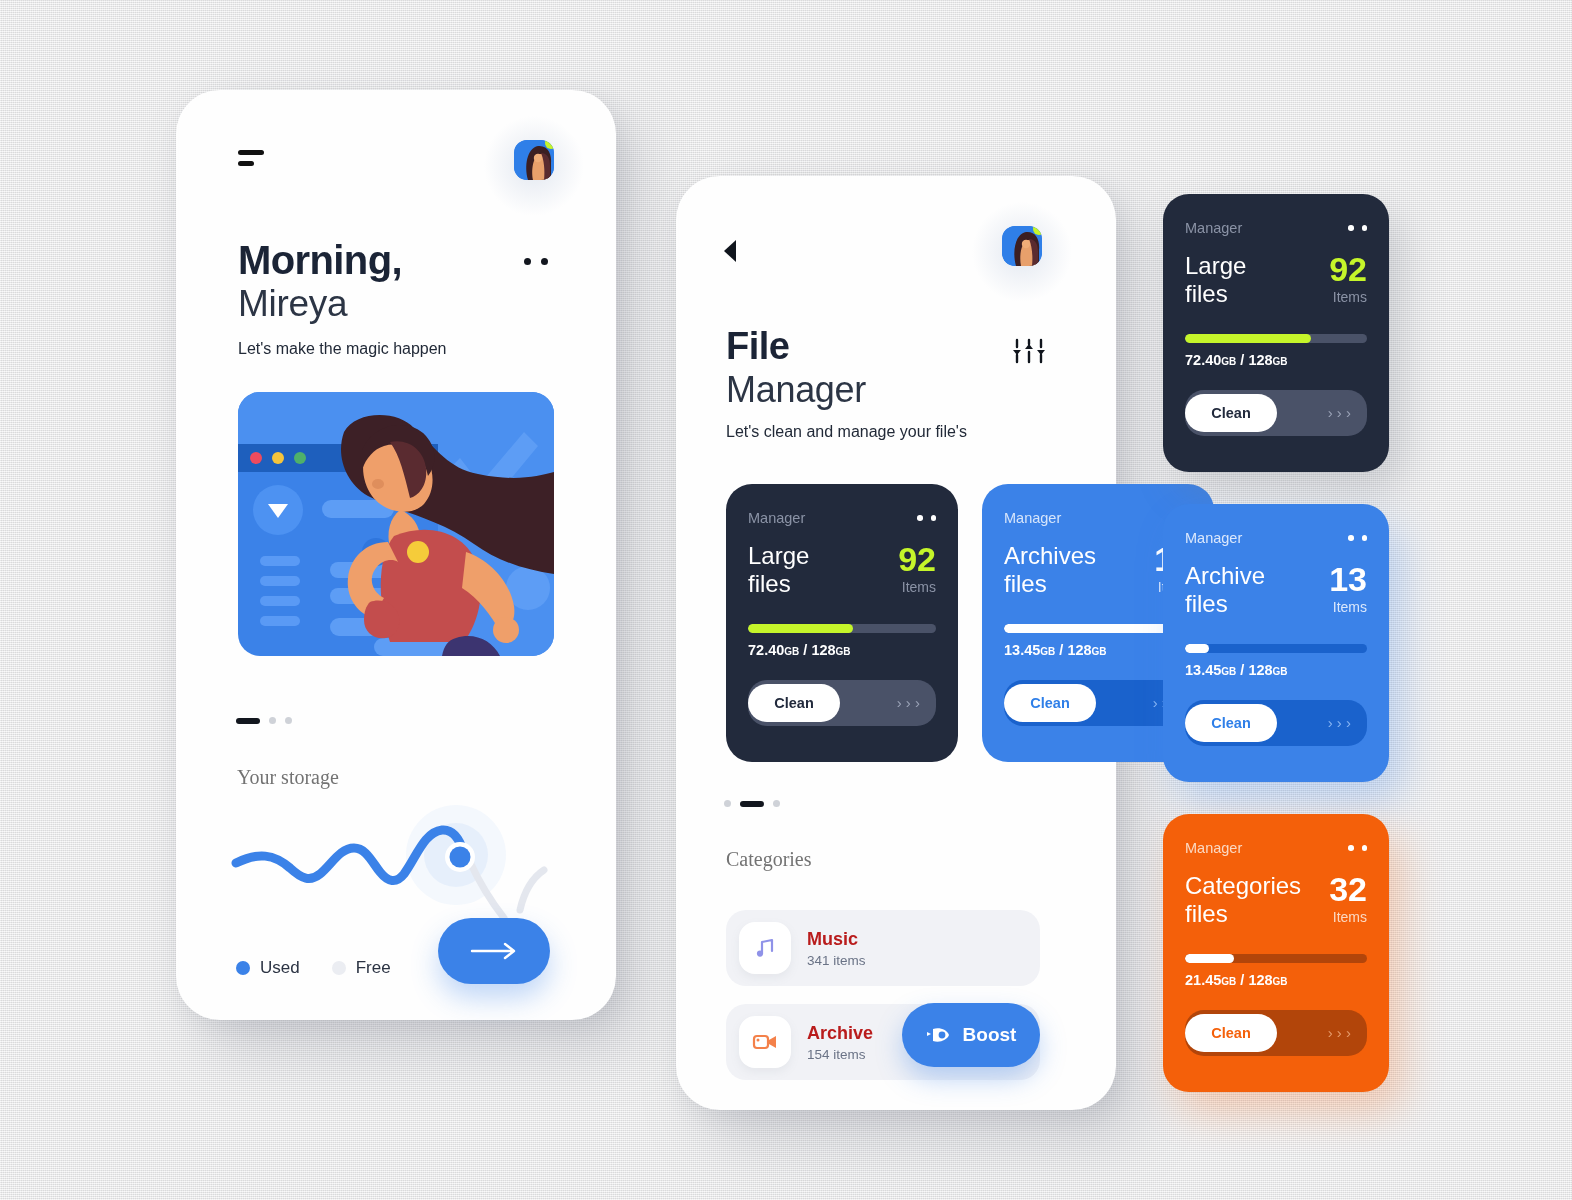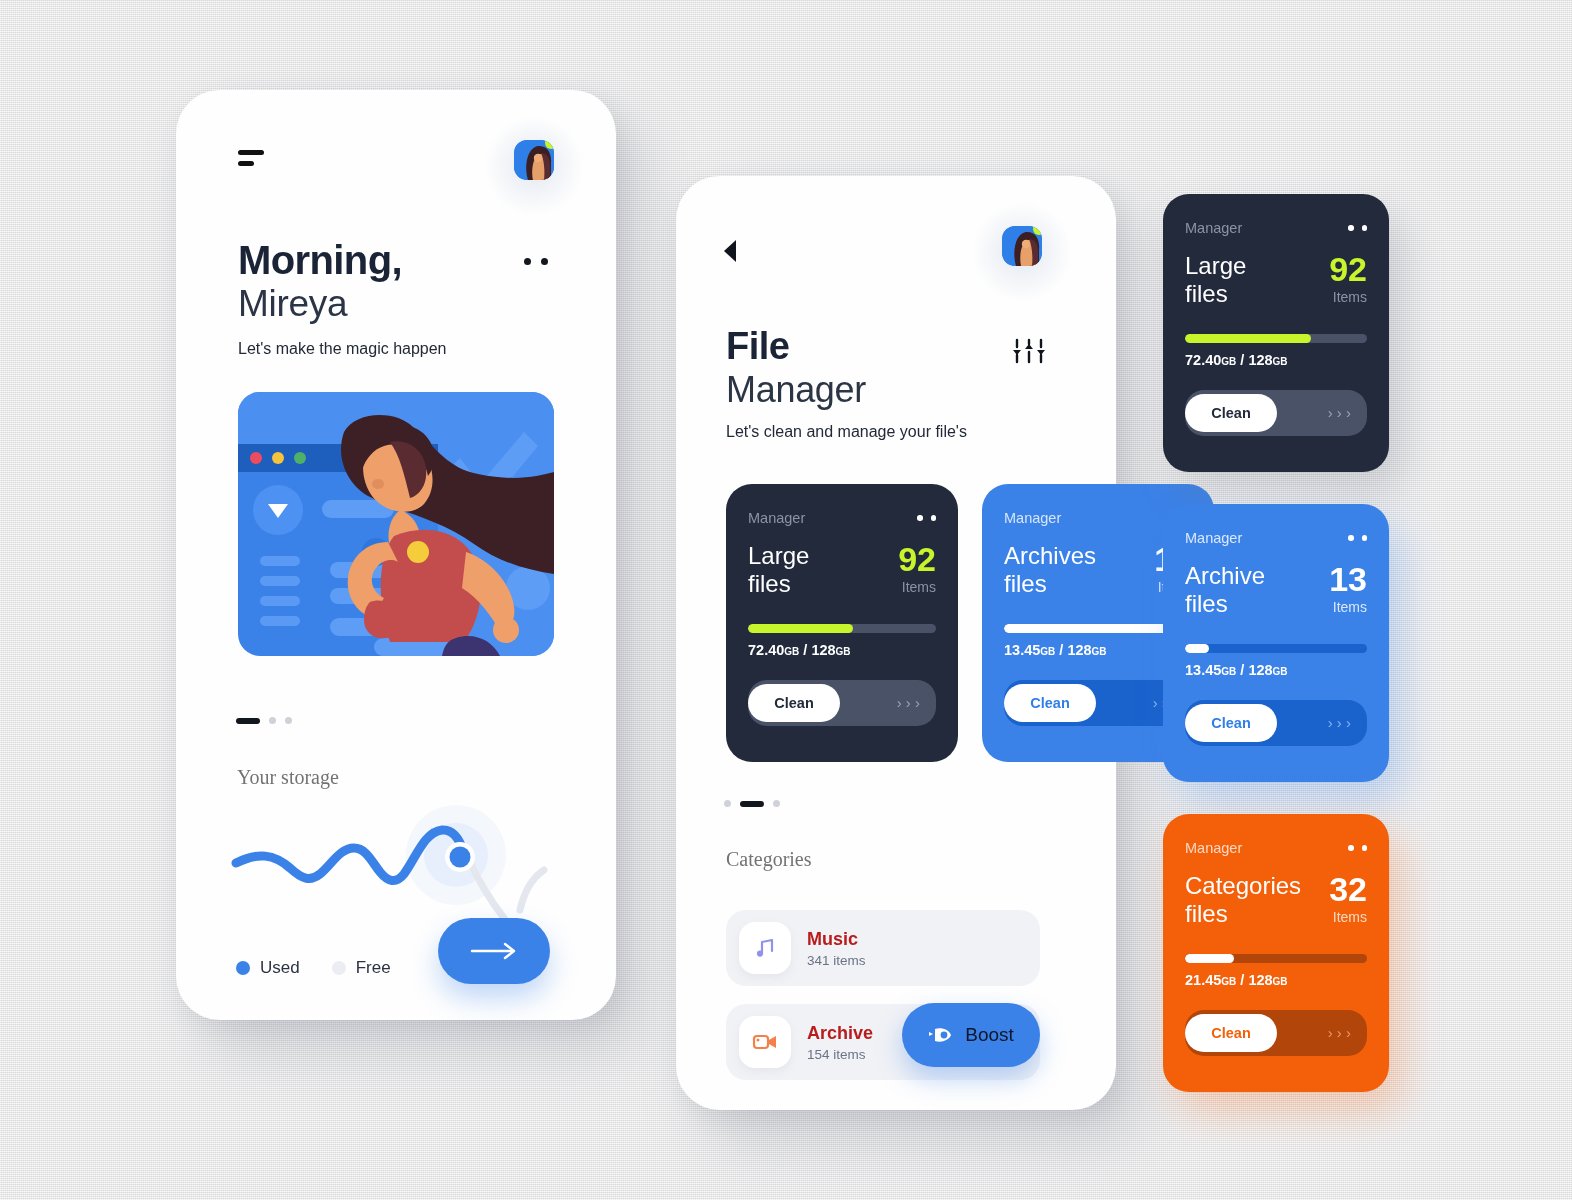--- a/index.html
+++ b/index.html
@@ -163,21 +163,21 @@
   .cat-name { font-size:18px; font-weight:700; color:#b91c1c; }
   .cat-sub  { font-size:13.5px; color:#6a7386; margin-top:3px; }
 
   #cat-music { top:910px; }
   #cat-video { top:1004px; }
 
   #boost-btn {
     position:absolute; left:902px; top:1003px; width:138px; height:64px;
     border-radius:32px; background:#3b82e8; border:none; cursor:pointer;
     display:flex; align-items:center; justify-content:center; gap:11px;
-    color:#0f172a; font-size:19px; font-weight:400;
+    color:#ffffff; font-size:19px; font-weight:700;
     box-shadow: 0 12px 26px rgba(59,130,232,.34);
   }
 </style>
 </head>
 <body>
 
 <div id="noise"></div>
 
 <div class="phone" id="phone-home"></div>
 

